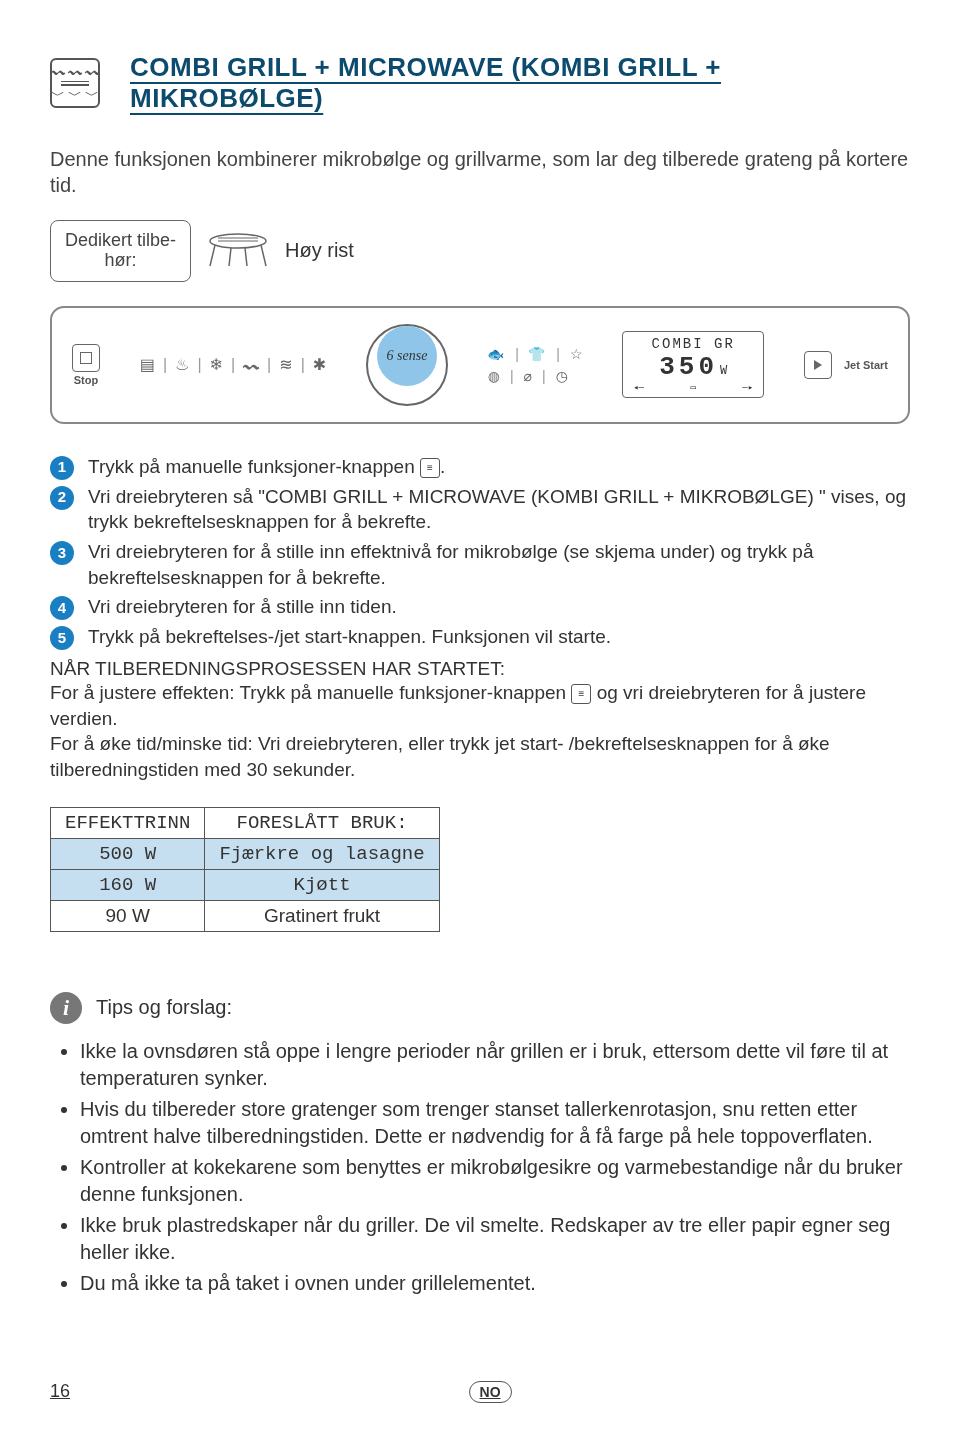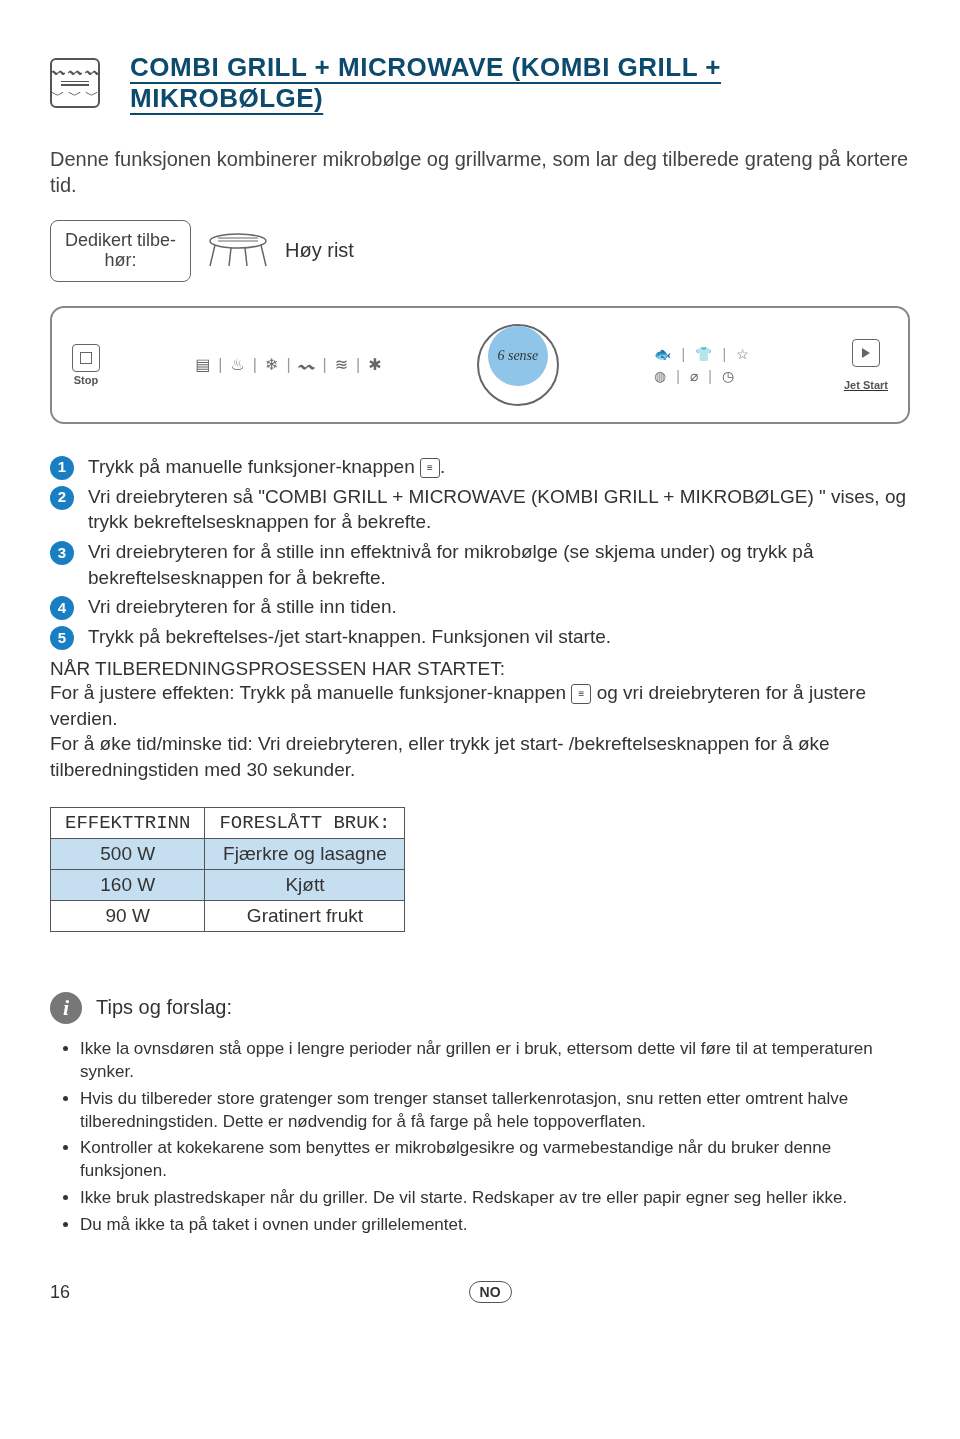--- a/index.html
+++ b/index.html
@@ -105,21 +105,21 @@
   .display-box{
     border:1.5px solid #666; border-radius:4px;
     padding:4px 10px;
     font-family: 'Courier New', monospace;
     text-align:center;
     min-width: 120px;
   }
   .display-title{font-size:14px;letter-spacing:2px;}
   .display-val{font-size:26px;letter-spacing:4px;font-weight:bold;}
   .display-sub{font-size:9px; display:flex; justify-content:space-between;}
-  .jet-box{display:flex;flex-direction:column;align-items:center;gap:12px;text-decoration:underline;}
+  .jet-box{display:flex;align-items:center;gap:12px;}
   .play-sq{width:26px;height:26px;border:1.5px solid #666;border-radius:4px;display:flex;align-items:center;justify-content:center;}
   .play-tri{width:0;height:0;border-left:8px solid #666;border-top:5px solid transparent;border-bottom:5px solid transparent;}
 
   ol.steps {list-style:none; padding:0; margin:0 0 8px 0;}
   ol.steps li {
     display:flex; gap:14px; font-size:19px; color:#333; line-height:1.35;
     margin-bottom:4px; align-items:flex-start;
   }
   .step-bullet {
     width:24px;height:24px;border-radius:50%;
@@ -143,35 +143,36 @@
   }
   table.power th, table.power td {
     border: 1px solid #555;
     padding: 4px 14px;
     text-align: center;
   }
   table.power th {font-weight:normal;font-family:Liberation Mono, monospace;}
   table.power td:first-child {text-align:center;}
   table.power tr.shade td, table.power tr.shade th {
     background: #c5dff0;
+    font-family: Liberation Mono, monospace;
   }
 
   .tips-row{display:flex; align-items:center; gap:14px; margin-bottom:14px;}
   .info-badge{
     width:32px;height:32px;border-radius:50%;background:#777;
     color:#fff;display:flex;align-items:center;justify-content:center;
     font-family: Georgia, serif;font-style:italic;font-size:22px;font-weight:bold;
   }
   .tips-title{font-size:20px;}
-  ul.tips {padding-left:30px; font-size:17px; line-height:1.35; margin-top:0;}
+  ul.tips {padding-left:30px; font-size:20px; line-height:1.35; margin-top:0;}
   ul.tips li{margin-bottom:4px;}
 
   .footer{
     display:flex; justify-content:space-between; align-items:center;
-    margin-top:44px; font-size:18px;
+    margin-top:84px; font-size:18px;text-decoration:underline;
   }
   .lang-badge{
     border:1.5px solid #555; border-radius:14px; padding:2px 10px;
     font-weight:bold; font-size:14px;
   }
 </style>
 </head>
 <body>
 
 <div class="header-row">
@@ -243,20 +244,32 @@
           <span class="divider">|</span>
         <span>☆</span>
       </div>
       <div class="ri-row">
         <span>◍</span>
           <span class="divider">|</span>
         <span>⌀</span>
           <span class="divider">|</span>
         <span>◷</span>
       </div>
+    </div>
+    <div class="display-box">
+      <div class="display-title">COMBI GR</div>
+      <div style="display:flex;align-items:baseline;justify-content:center;gap:2px;">
+        <span class="display-val">350</span>
+        <span style="font-size:12px;">W</span>
+      </div>
+      <div class="display-sub">
+          <span>◂─</span>
+          <span>▭</span>
+          <span>─▸</span>
+        </div>
     </div>
     <div class="jet-box">
       <div class="play-sq">
           <div class="play-tri"></div>
         </div>
       <span class="small-label">Jet Start</span>
     </div>
   </div>
 </div>
 
@@ -315,21 +328,21 @@
 </table>
 
 <div class="tips-row">
   <div class="info-badge">i</div>
   <div class="tips-title">Tips og forslag:</div>
 </div>
 <ul class="tips" id="tips-list">
     <li>Ikke la ovnsdøren stå oppe i lengre perioder når grillen er i bruk, ettersom dette vil føre til at temperaturen synker.</li>
     <li>Hvis du tilbereder store gratenger som trenger stanset tallerkenrotasjon, snu retten etter omtrent halve tilberedningstiden. Dette er nødvendig for å få farge på hele toppoverflaten.</li>
     <li>Kontroller at kokekarene som benyttes er mikrobølgesikre og varmebestandige når du bruker denne funksjonen.</li>
-    <li>Ikke bruk plastredskaper når du griller. De vil starte. Redskaper av tre eller papir egner seg heller ikke.</li>
+    <li>Ikke bruk plastredskaper når du griller. De vil smelte. Redskaper av tre eller papir egner seg heller ikke.</li>
     <li>Du må ikke ta på taket i ovnen under grillelementet.</li>
   </ul>
 
 <div class="footer">
   <span>16</span>
   <span class="lang-badge">NO</span>
   <span></span>
 </div>
 
 </body></html>

